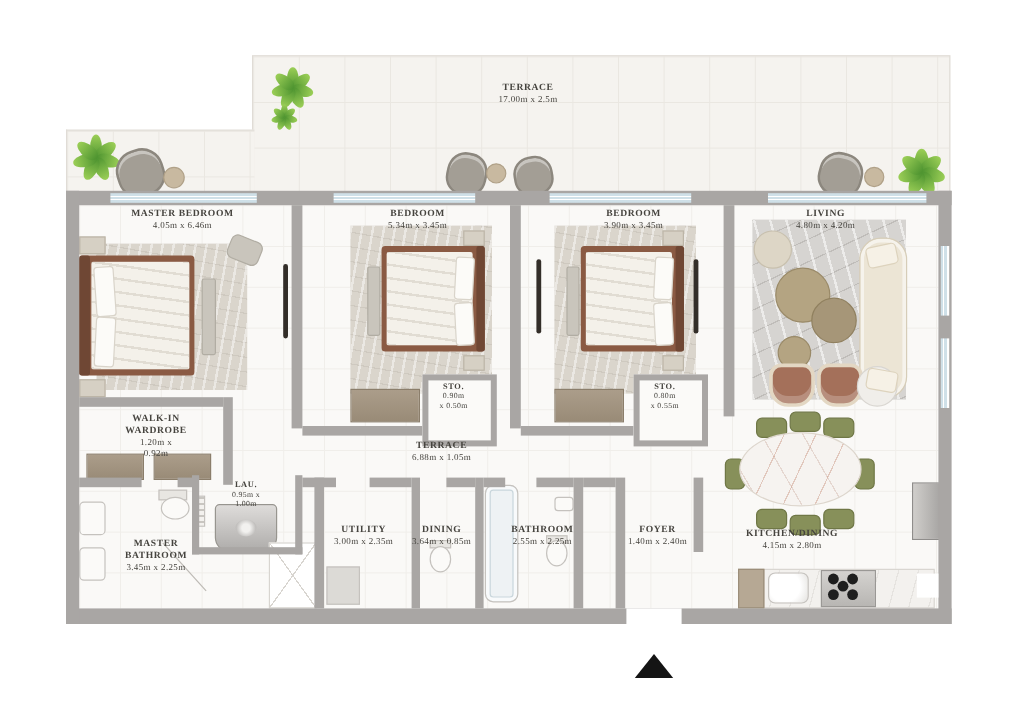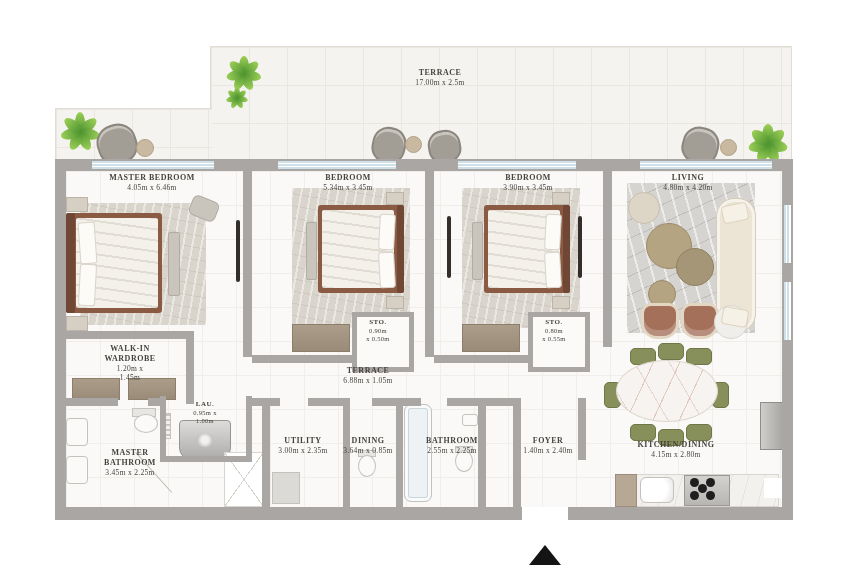--- a/index.html
+++ b/index.html
@@ -266,21 +266,21 @@
     <div class="lbl-name">TERRACE</div>
     <div class="lbl-dims">6.88m x 1.05m</div>
   </div>
 
   <div class="dresser" style="left:72px;top:378px;width:46px;height:20px;"></div>
   <div class="dresser" style="left:128px;top:378px;width:46px;height:20px;"></div>
   <div class="lbl" style="left:130px;top:344px;">
     <div class="lbl-name">WALK-IN
 WARDROBE</div>
     <div class="lbl-dims">1.20m x
-1.45m</div>
+0.92m</div>
   </div>
 
   <div class="washer" style="left:179px;top:420px;width:50px;height:38px;"></div>
   <div class="lbl sm" style="left:205px;top:400px;">
     <div class="lbl-name">LAU.</div>
     <div class="lbl-dims">0.95m x
 1.00m</div>
   </div>
 
   <div class="fixture" style="left:66px;top:418px;width:20px;height:26px;border-radius:4px;"></div>
@@ -335,20 +335,20 @@
   <div class="counter" style="left:615px;top:474px;width:162px;height:31px;"></div>
   <div class="fixture" style="left:615px;top:474px;width:20px;height:31px;background:#b6a894;border-color:#9c8e7a;z-index:6;"></div>
   <div class="fixture" style="left:640px;top:477px;width:32px;height:24px;border-radius:6px;z-index:7;background:radial-gradient(circle at 40% 45%,#ffffff 55%,#e3e1de 100%);"></div>
   <div class="stove" style="left:684px;top:475px;width:44px;height:29px;"></div>
   <div class="burner" style="left:690px;top:478px;"></div>
   <div class="burner" style="left:706px;top:478px;"></div>
   <div class="burner" style="left:690px;top:491px;"></div>
   <div class="burner" style="left:706px;top:491px;"></div>
   <div class="burner" style="left:698px;top:484px;"></div>
   <div class="appliance" style="left:760px;top:402px;width:23px;height:46px;"></div>
-  <div class="lbl" style="left:676px;top:440px;">
+  <div class="lbl" style="left:660px;top:440px;">
     <div class="lbl-name">KITCHEN/DINING</div>
     <div class="lbl-dims">4.15m x 2.80m</div>
   </div>
 
   <div class="north-arrow" style="left:529px;top:545px;"></div>
 
 </div>
 
 </body></html>

